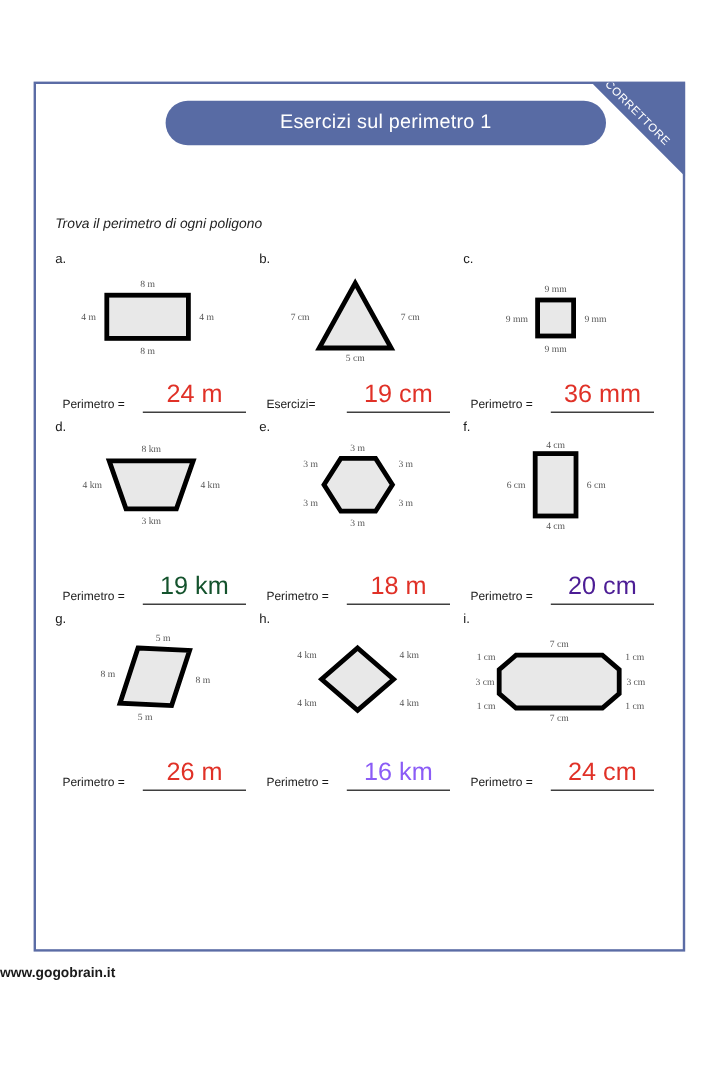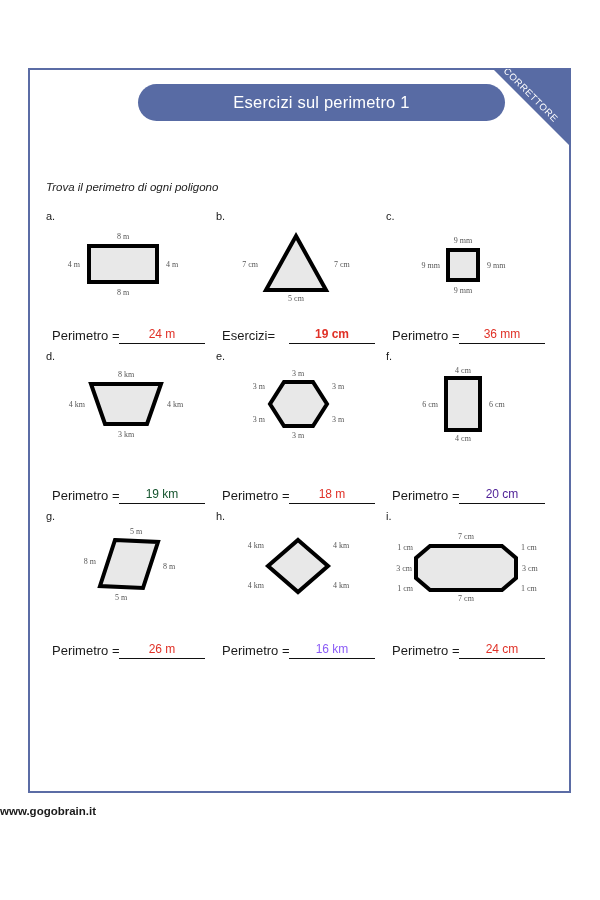--- a/index.html
+++ b/index.html
@@ -130,38 +130,38 @@
     position: absolute;
     left: 0;
     bottom: 6px;
     width: 170px;
     height: 30px;
   }
   .answer-label {
     position: absolute;
     left: 6px;
     bottom: 1px;
-    font-size: 13px;
+    font-size: 10px;
     color: #1a1a1a;
   }
   .answer-blank {
     position: absolute;
     left: 73px;
     bottom: 0px;
     width: 86px;
     border-bottom: 1.6px solid #111111;
     height: 24px;
   }
   .answer-value {
     position: absolute;
     left: 73px;
     bottom: 3px;
     width: 86px;
     text-align: center;
-    font-size: 12px;
+    font-size: 21px;
     color: #e03127;
   }
 
   
   #footer {
     position: absolute;
     left: 0;
     top: 805px;
     width: 600px;
     text-align: left;
@@ -214,21 +214,21 @@
         <svg width="170" height="82" viewBox="0 0 170 82">
           <polygon points="80,14 110,68 50,68" fill="#e8e8e8" stroke="#000000" stroke-width="4" stroke-linejoin="miter"></polygon>
           <text x="42" y="45" font-family="Liberation Serif, serif" font-size="8" fill="#555" text-anchor="end">7 cm</text>
           <text x="118" y="45" font-family="Liberation Serif, serif" font-size="8" fill="#555">7 cm</text>
           <text x="80" y="79" font-family="Liberation Serif, serif" font-size="8" fill="#555" text-anchor="middle">5 cm</text>
         </svg>
       </div>
       <div class="answer">
         <span class="answer-label">Esercizi=</span>
         <span class="answer-blank"></span>
-        <span class="answer-value" style="color: rgb(224, 49, 39); font-weight: bold;">19 cm</span>
+        <span class="answer-value" style="color: rgb(224, 49, 39);">19 cm</span>
       </div>
     </div>
 
     <div class="cell">
       <div class="cell-letter">c.</div>
       <div class="shape-area">
         <svg width="170" height="82" viewBox="0 0 170 82">
           <rect x="62" y="28" width="30" height="30" fill="#e8e8e8" stroke="#000000" stroke-width="4"></rect>
           <text x="77" y="21" font-family="Liberation Serif, serif" font-size="8" fill="#555" text-anchor="middle">9 mm</text>
           <text x="54" y="46" font-family="Liberation Serif, serif" font-size="8" fill="#555" text-anchor="end">9 mm</text>

